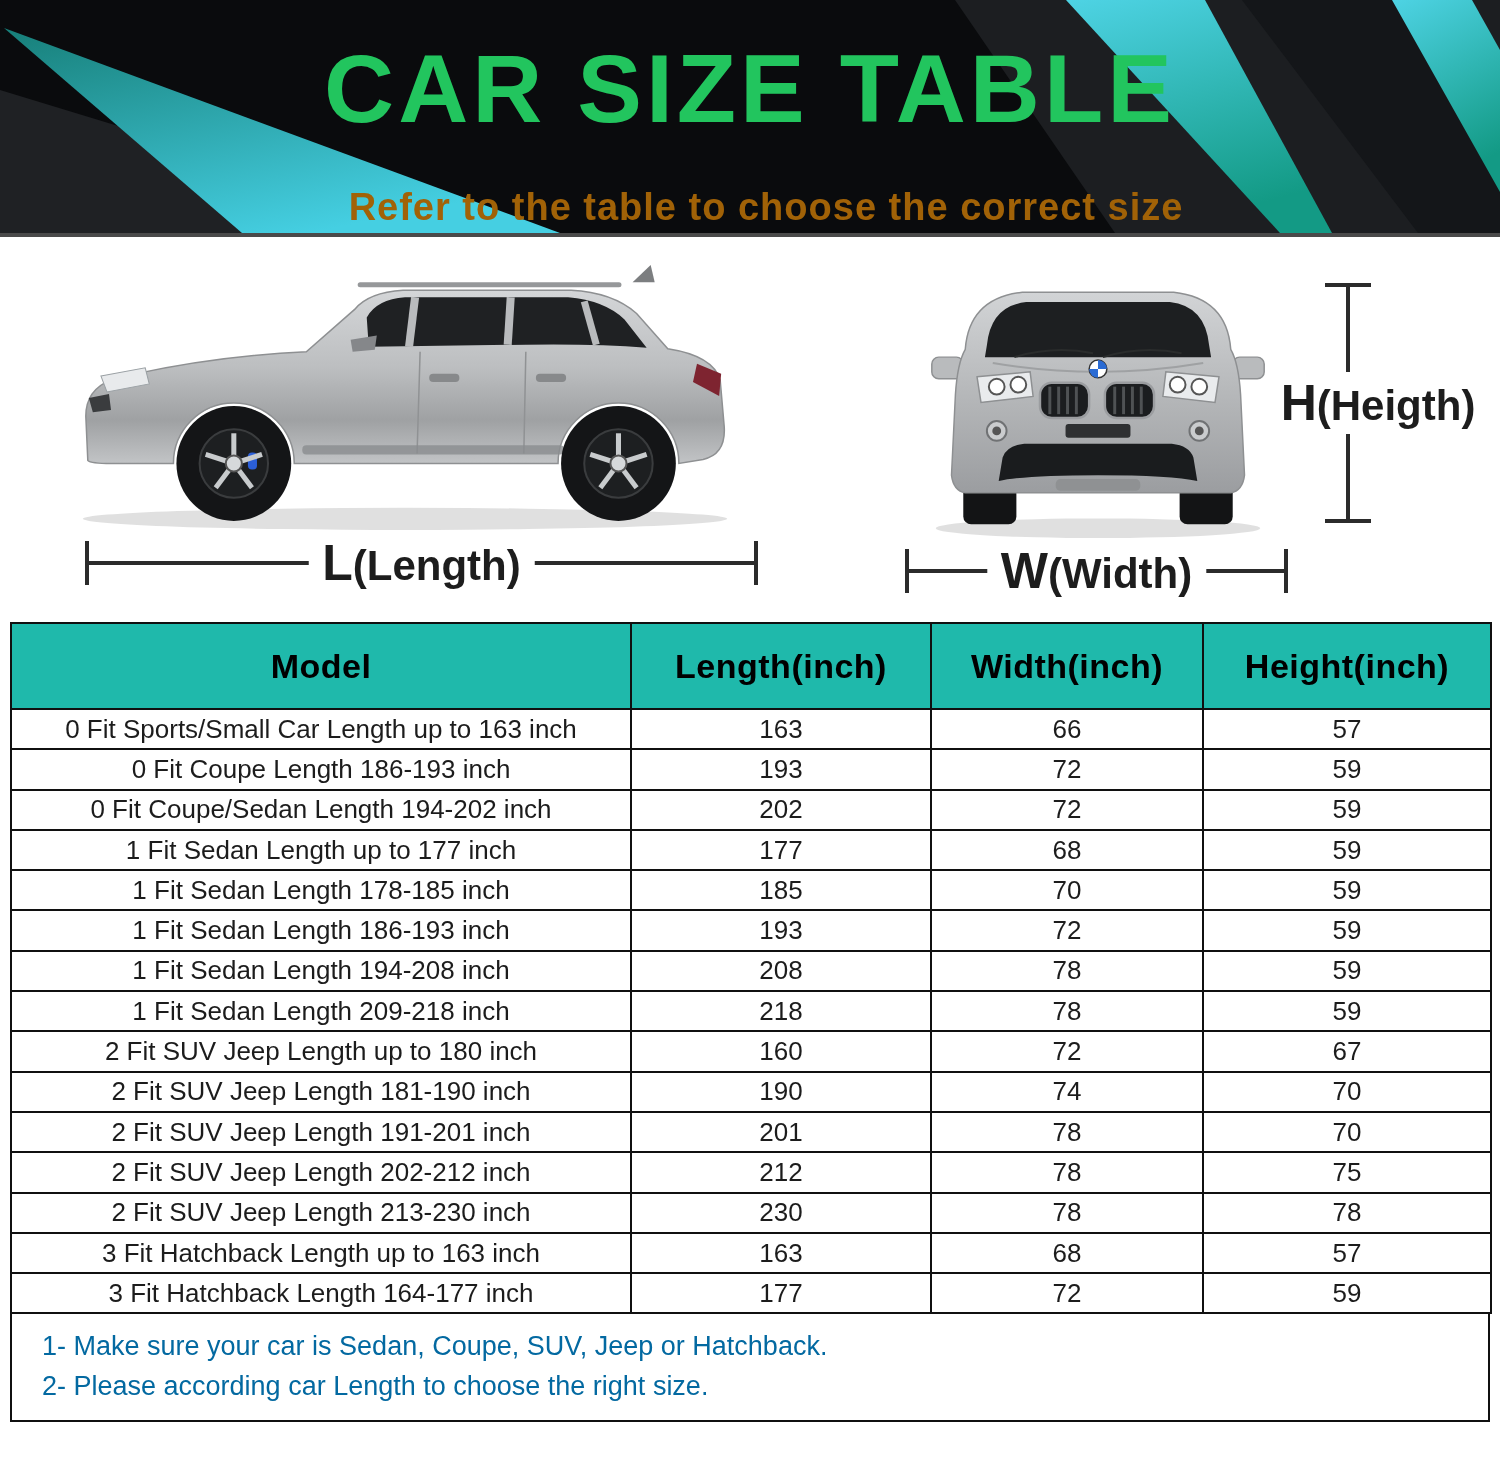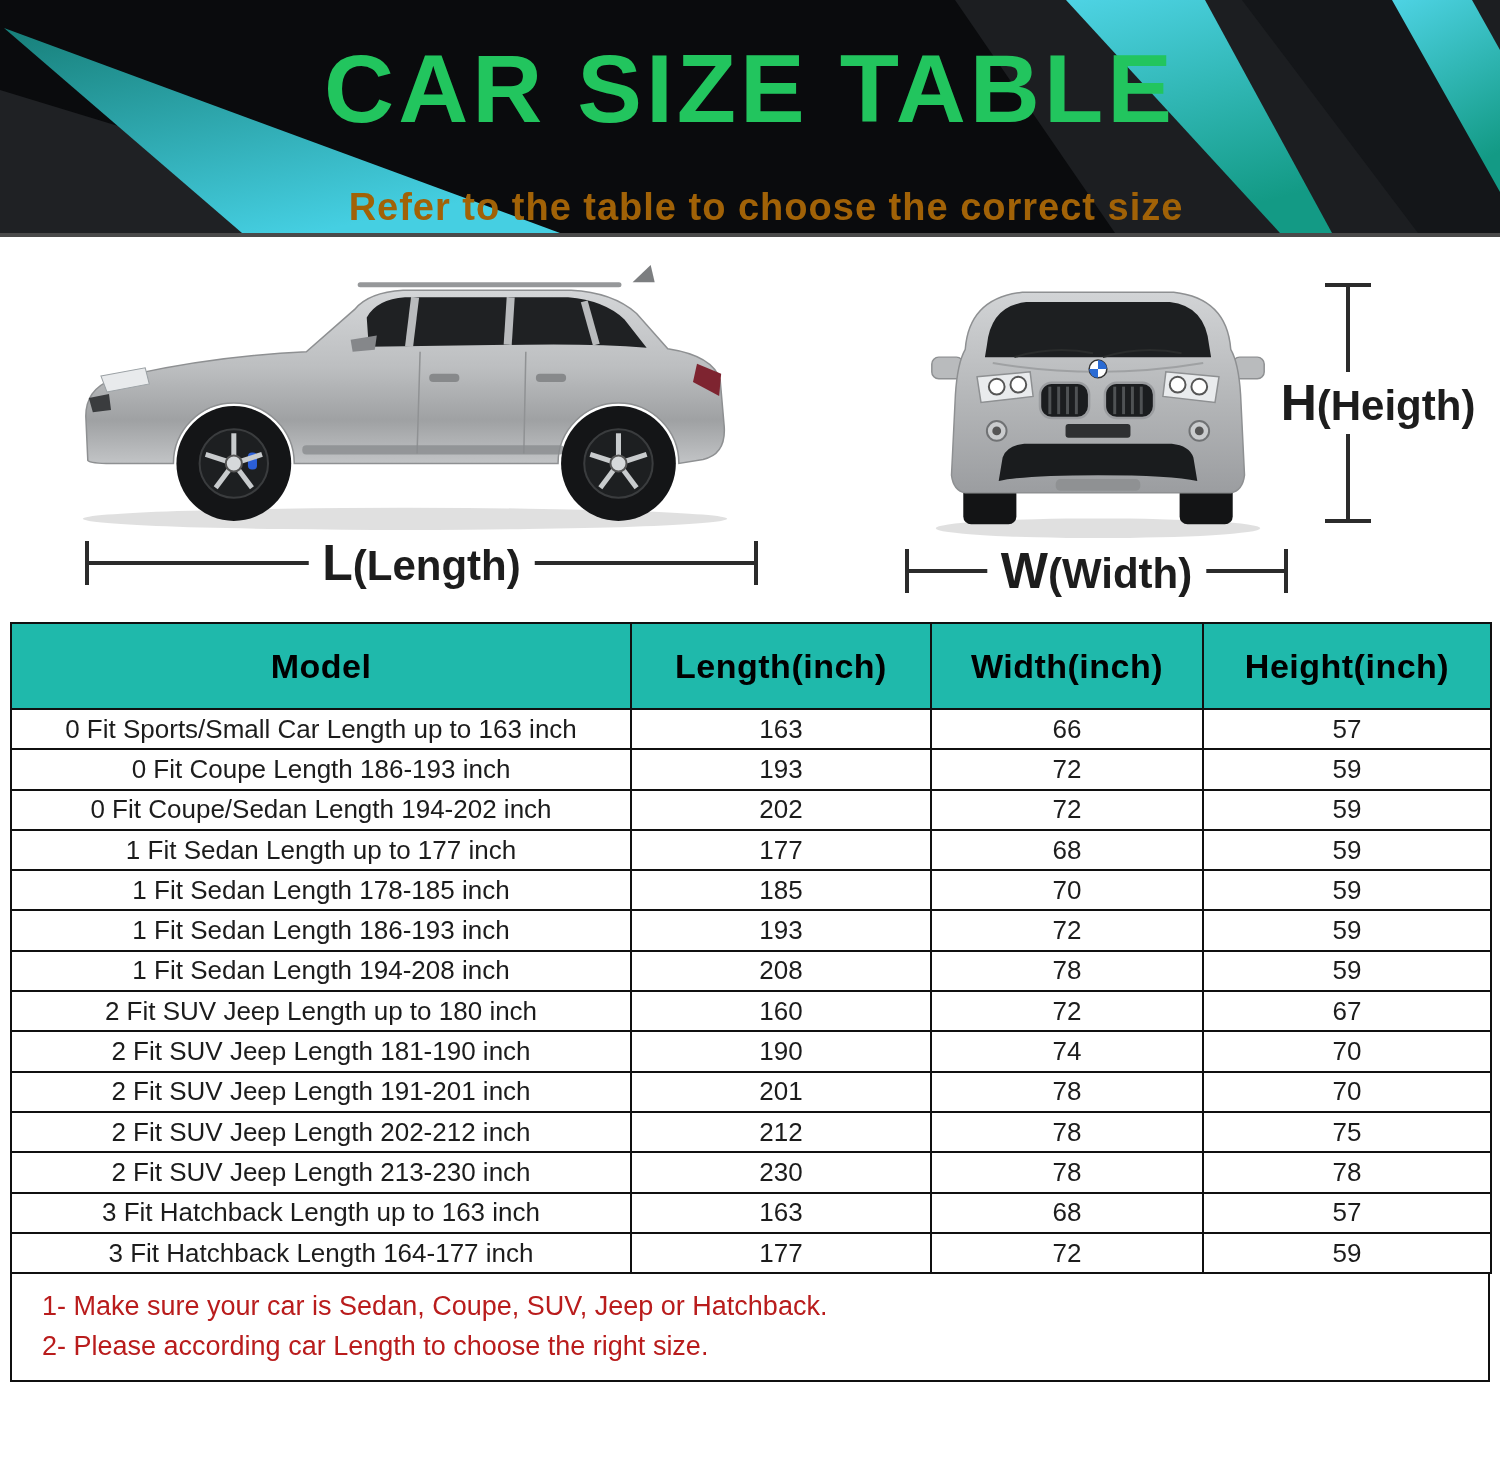--- a/index.html
+++ b/index.html
@@ -48,21 +48,21 @@
   }
   .size-table td{
     font-size:26px;color:#1c1c1c;text-align:center;height:38.3px;
     border:2px solid #101010;padding:0;
   }
   .notes{
     margin:0 10px;width:1480px;box-sizing:border-box;
     border:2px solid #101010;border-top:none;
     padding:12px 10px 14px 30px;background:#fff;
   }
-  .note-line{font-size:27px;color:#b91c1c;line-height:40px;}
+  .note-line{font-size:27px;color:#0369a1;line-height:40px;}
 </style>
 </head>
 <body>
 
 <header class="banner">
   <svg class="decor" viewBox="0 0 1500 233" preserveAspectRatio="none">
     <defs>
       <linearGradient id="cy1" x1="0" y1="0" x2="0.55" y2="1">
         <stop offset="0" stop-color="#177f79"></stop>
         <stop offset="1" stop-color="#45cfe2"></stop>
@@ -270,20 +270,26 @@
     <td>59</td>
   </tr>
 
   <tr>
     <td>1 Fit Sedan Length 194-208 inch</td>
     <td>208</td>
     <td>78</td>
     <td>59</td>
   </tr>
 
+  <tr>
+    <td>1 Fit Sedan Length 209-218 inch</td>
+    <td>218</td>
+    <td>78</td>
+    <td>59</td>
+  </tr>
 
   <tr>
     <td>2 Fit SUV Jeep Length up to 180 inch</td>
     <td>160</td>
     <td>72</td>
     <td>67</td>
   </tr>
 
   <tr>
     <td>2 Fit SUV Jeep Length 181-190 inch</td>

